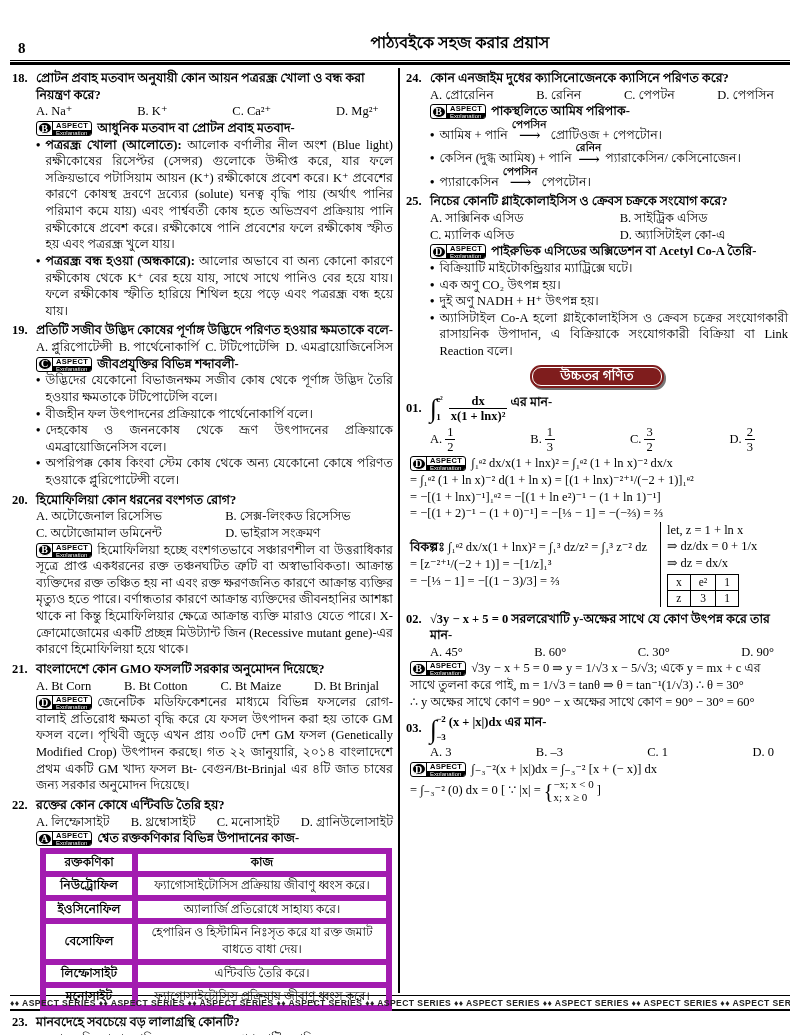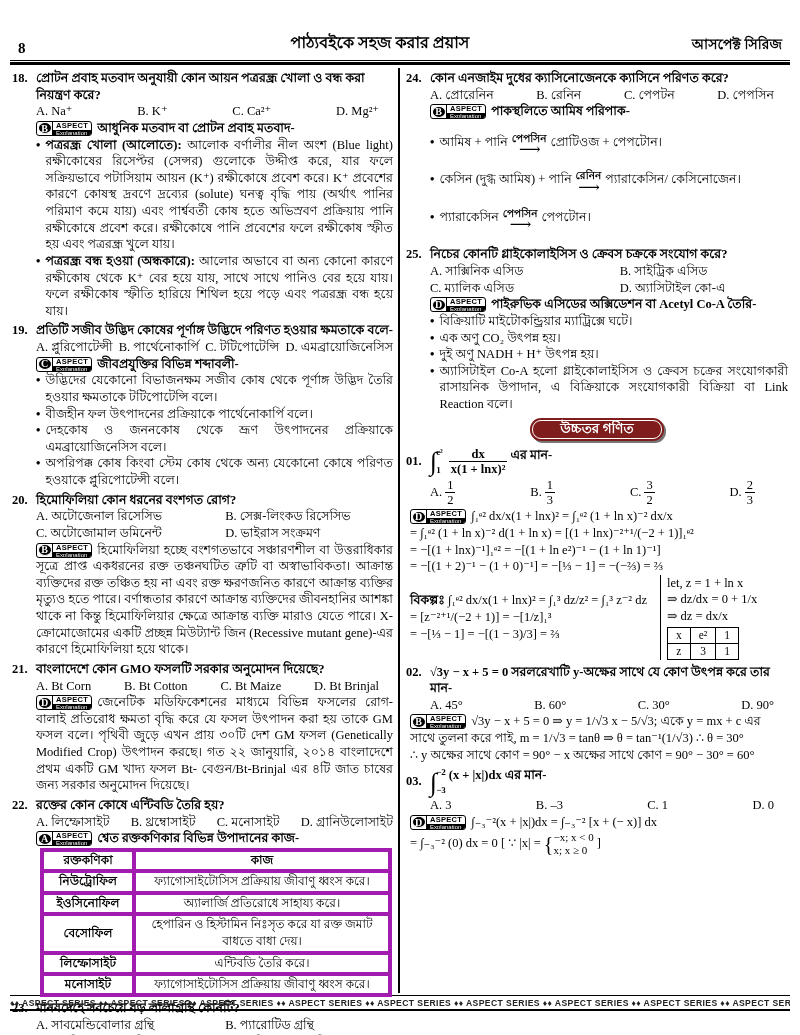--- a/index.html
+++ b/index.html
@@ -26,24 +26,24 @@
   .abadge .circ { width: 14px; background: #000; color: #fff; font-weight: bold; font-size: 10px;
      display: flex; align-items: center; justify-content: center; border-radius: 50%; margin: 0.5px; border: 1px solid #fff; height: 12px; flex: none; }
   .abadge .brand { display: flex; flex-direction: column; border-left: 1.5px solid #000; font-family: "Liberation Sans", sans-serif; }
   .abadge .brand .top { font-weight: bold; font-size: 7.5px; line-height: 8px; padding: 0 3px; letter-spacing: 0.3px; }
   .abadge .brand .bot { background: #000; color: #fff; font-size: 6px; line-height: 6.5px; padding: 0 3px; }
   .lead { font-weight: bold; }
   .b { display: flex; padding-left: 24px; text-align: justify; }
   .b::before { content: "\2022"; font-weight: bold; margin-right: 5px; }
   .bold { font-weight: bold; }
   .wtable { border-collapse: collapse; margin: 1px 4px 2px 28px; width: 352px; font-size: 12px; border: 2px solid #444; }
-  .wtable th, .wtable td { border: 4px solid #a21caf; text-align: center; padding: 0 2px; line-height: 1.45; }
+  .wtable th, .wtable td { border: 6px solid #a21caf; text-align: center; padding: 0 2px; line-height: 1.45; }
   .wtable th { font-weight: bold; }
   .wtable td:first-child { font-weight: bold; width: 92px; }
-  .rxn-line { display: flex; align-items: flex-start; padding-left: 24px; margin: 14px 0; }
+  .rxn-line { display: flex; align-items: flex-end; padding-left: 24px; margin: 0 0; }
   .rxn-line::before { content: "\2022"; font-weight: bold; margin-right: 5px; }
   .rxn { display: inline-flex; flex-direction: column; align-items: center; margin: 0 4px; line-height: 1; }
   .rxn .enz { font-size: 10.5px; font-weight: bold; margin-bottom: -2px; }
   .rxn .arr { font-size: 15px; letter-spacing: -1px; }
   .math-badge-wrap { text-align: center; margin: 5px 0 6px 0; }
   .math-badge { display: inline-block; background: #7f1d1d; color: #fff; font-weight: bold; font-size: 13.5px;
      border-radius: 11px; padding: 2px 30px 3px 30px; box-shadow: 2px 2px 0 #777; outline: 1.5px solid #fff; outline-offset: -3.5px; }
   .mq { margin-bottom: 4px; }
   .mq-head { display: flex; align-items: flex-start; font-weight: bold; }
   .mq-head .q-num { align-self: flex-start; padding-top: 6px; }
@@ -69,21 +69,20 @@
   .clr { clear: both; }
 </style>
 </head>
 <body>
 
 <div class="page">
 
   <div class="hdr">
     <span class="pgnum">8</span>
     <span class="ctr">পাঠ্যবইকে সহজ করার প্রয়াস</span>
-    <span class="rgt">আসপেক্ট সিরিজ</span>
   </div>
   <div class="hr-double"></div>
 
   <div class="cols">
 
     <div class="col col-l">
 
       <div class="q">
         <div class="q-head">
           <span class="q-num">18.</span>

